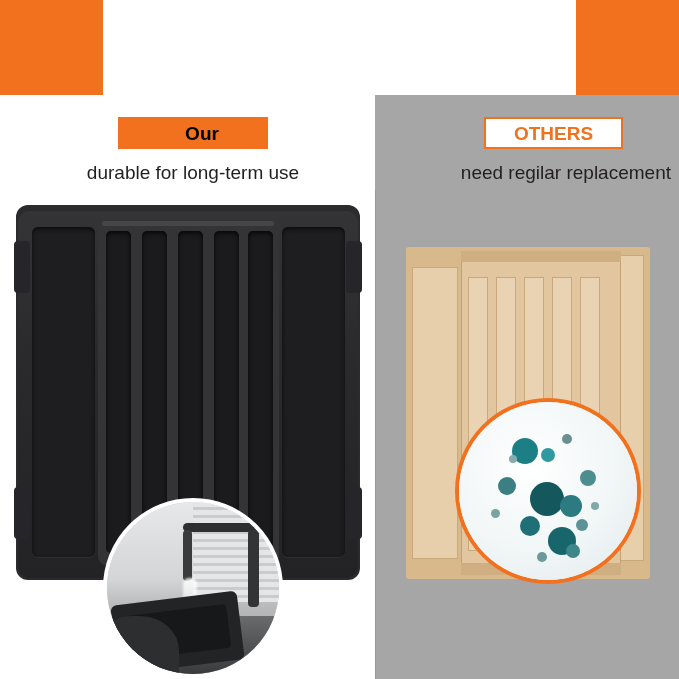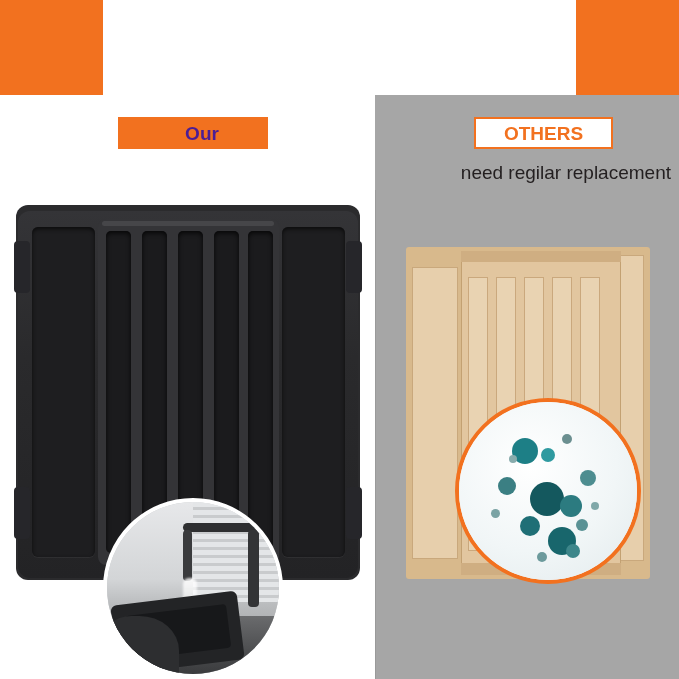--- a/index.html
+++ b/index.html
@@ -93,21 +93,21 @@
     text-align: center;
     font-size: 19px;
     font-weight: bold;
     line-height: 30px;
     height: 32px;
   }
   .pill-our {
     left: 118px; top: 22px;
     width: 150px;
     background: #f2711f;
-    color: #4c1d95;
+    color: #000000;
     border: 2px solid #f2711f;
     padding-left: 18px;
   }
   .pill-others {
     left: 468px; top: 22px;
     width: 139px;
     background: #ffffff;
     color: #f2711f;
     border: 2px solid #f2711f;
   }
@@ -402,20 +402,21 @@
 
   <div class="header">
     <div class="header-bar-left"></div>
     <div class="header-bar-right"></div>
   </div>
 
   <div class="body-split">
 
     <div class="panel-left">
       <div class="pill pill-our">Our</div>
+      <div class="caption caption-left">durable for long-term use</div>
 
       <div class="tray-black">
         <div class="tb-base"></div>
         <div class="tb-shadow-outer"></div>
         <div class="tb-ear" style="left:-2px; top:36px;"></div>
         <div class="tb-ear" style="left:-2px; top:282px;"></div>
         <div class="tb-ear" style="left:330px; top:36px;"></div>
         <div class="tb-ear" style="left:330px; top:282px;"></div>
         <div class="tb-comp tb-left-block"></div>
         <div class="tb-comp tb-right-block"></div>
@@ -440,21 +441,21 @@
         <div class="cl-splash" style="left:52%; top:64%; width:14px; height:10px; filter:blur(1px);"></div>
         <div class="cl-splash" style="left:33%; top:76%; width:18px; height:12px; filter:blur(2px);"></div>
         <div class="cl-tray">
           <div class="cl-tray-in"></div>
         </div>
         <div class="cl-hand"></div>
       </div>
     </div>
 
     <div class="panel-right">
-      <div class="pill pill-others" style="left:99px;">OTHERS</div>
+      <div class="pill pill-others" style="left:109px;">OTHERS</div>
       <div class="caption caption-right" style="left:10px; width:286px;">need regilar replacement</div>
 
       <div class="tray-wood" style="left:31px;">
         <div class="tw-frame"></div>
         <div class="tw-panel tw-left-big"></div>
         <div class="tw-panel tw-right-big"></div>
         <div class="tw-inner"></div>
         <div class="tw-top-strip"></div>
         <div class="tw-bottom-strip"></div>
         <div class="tw-slot" style="left:62px;"></div>

